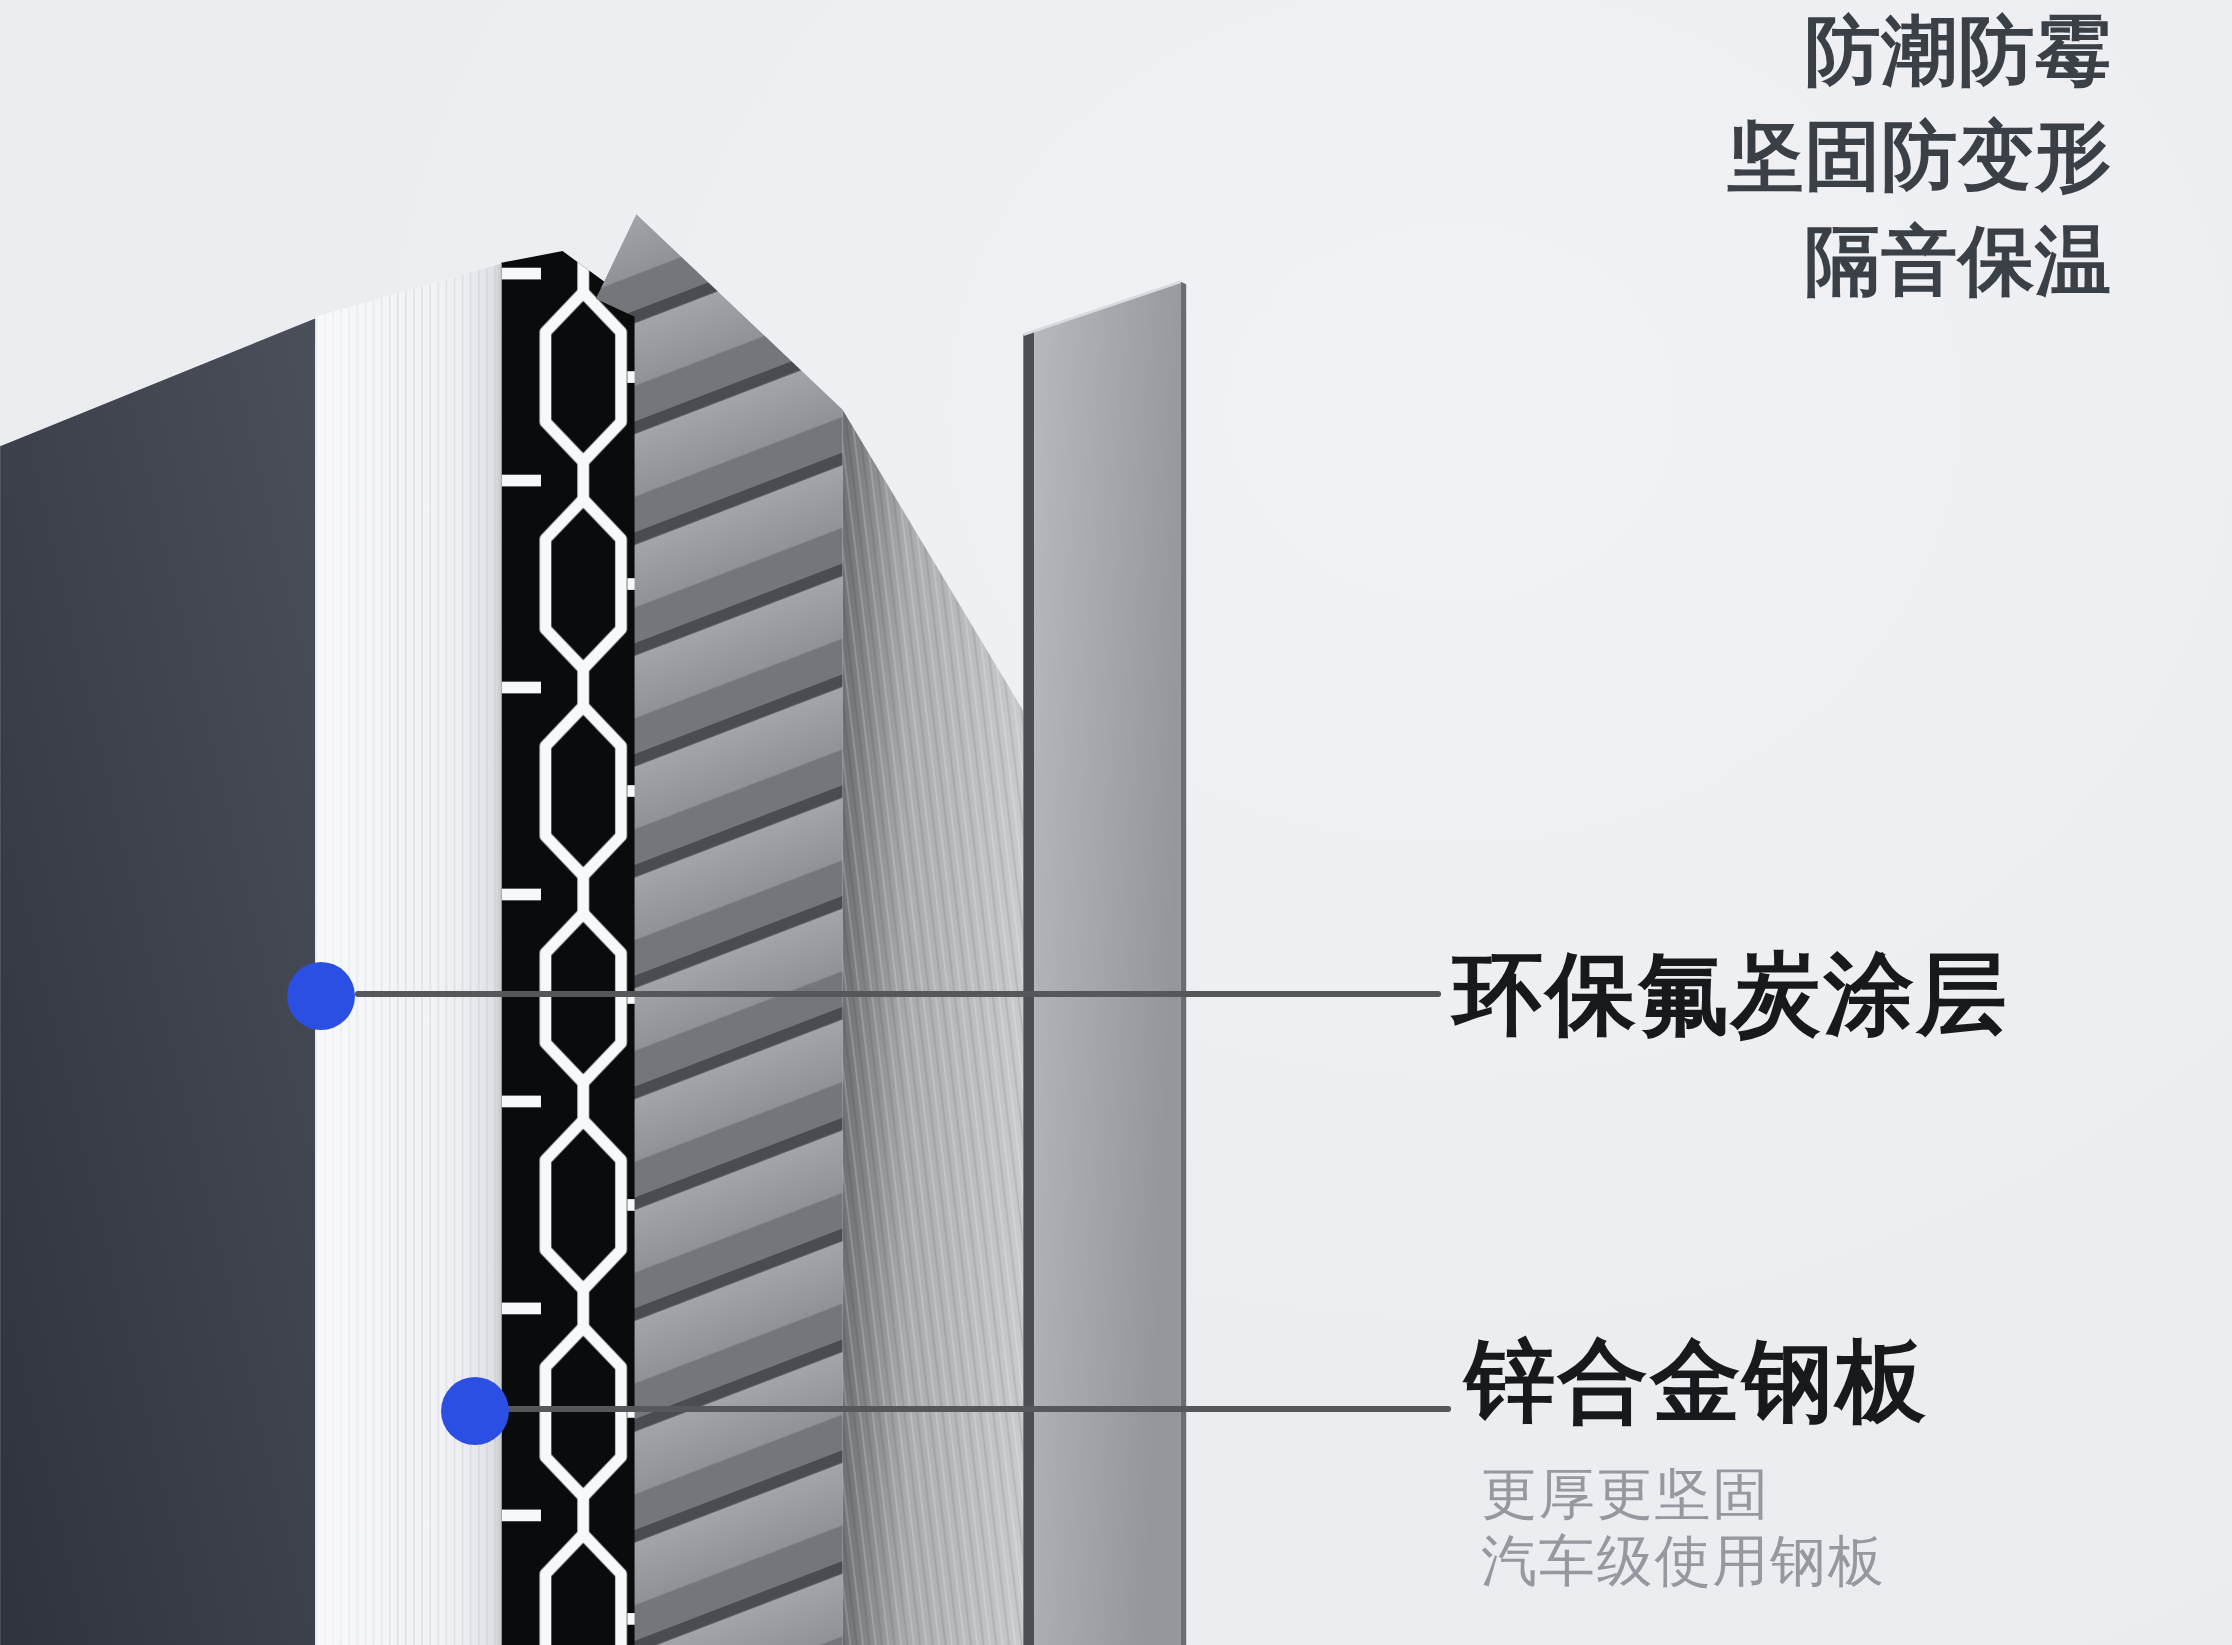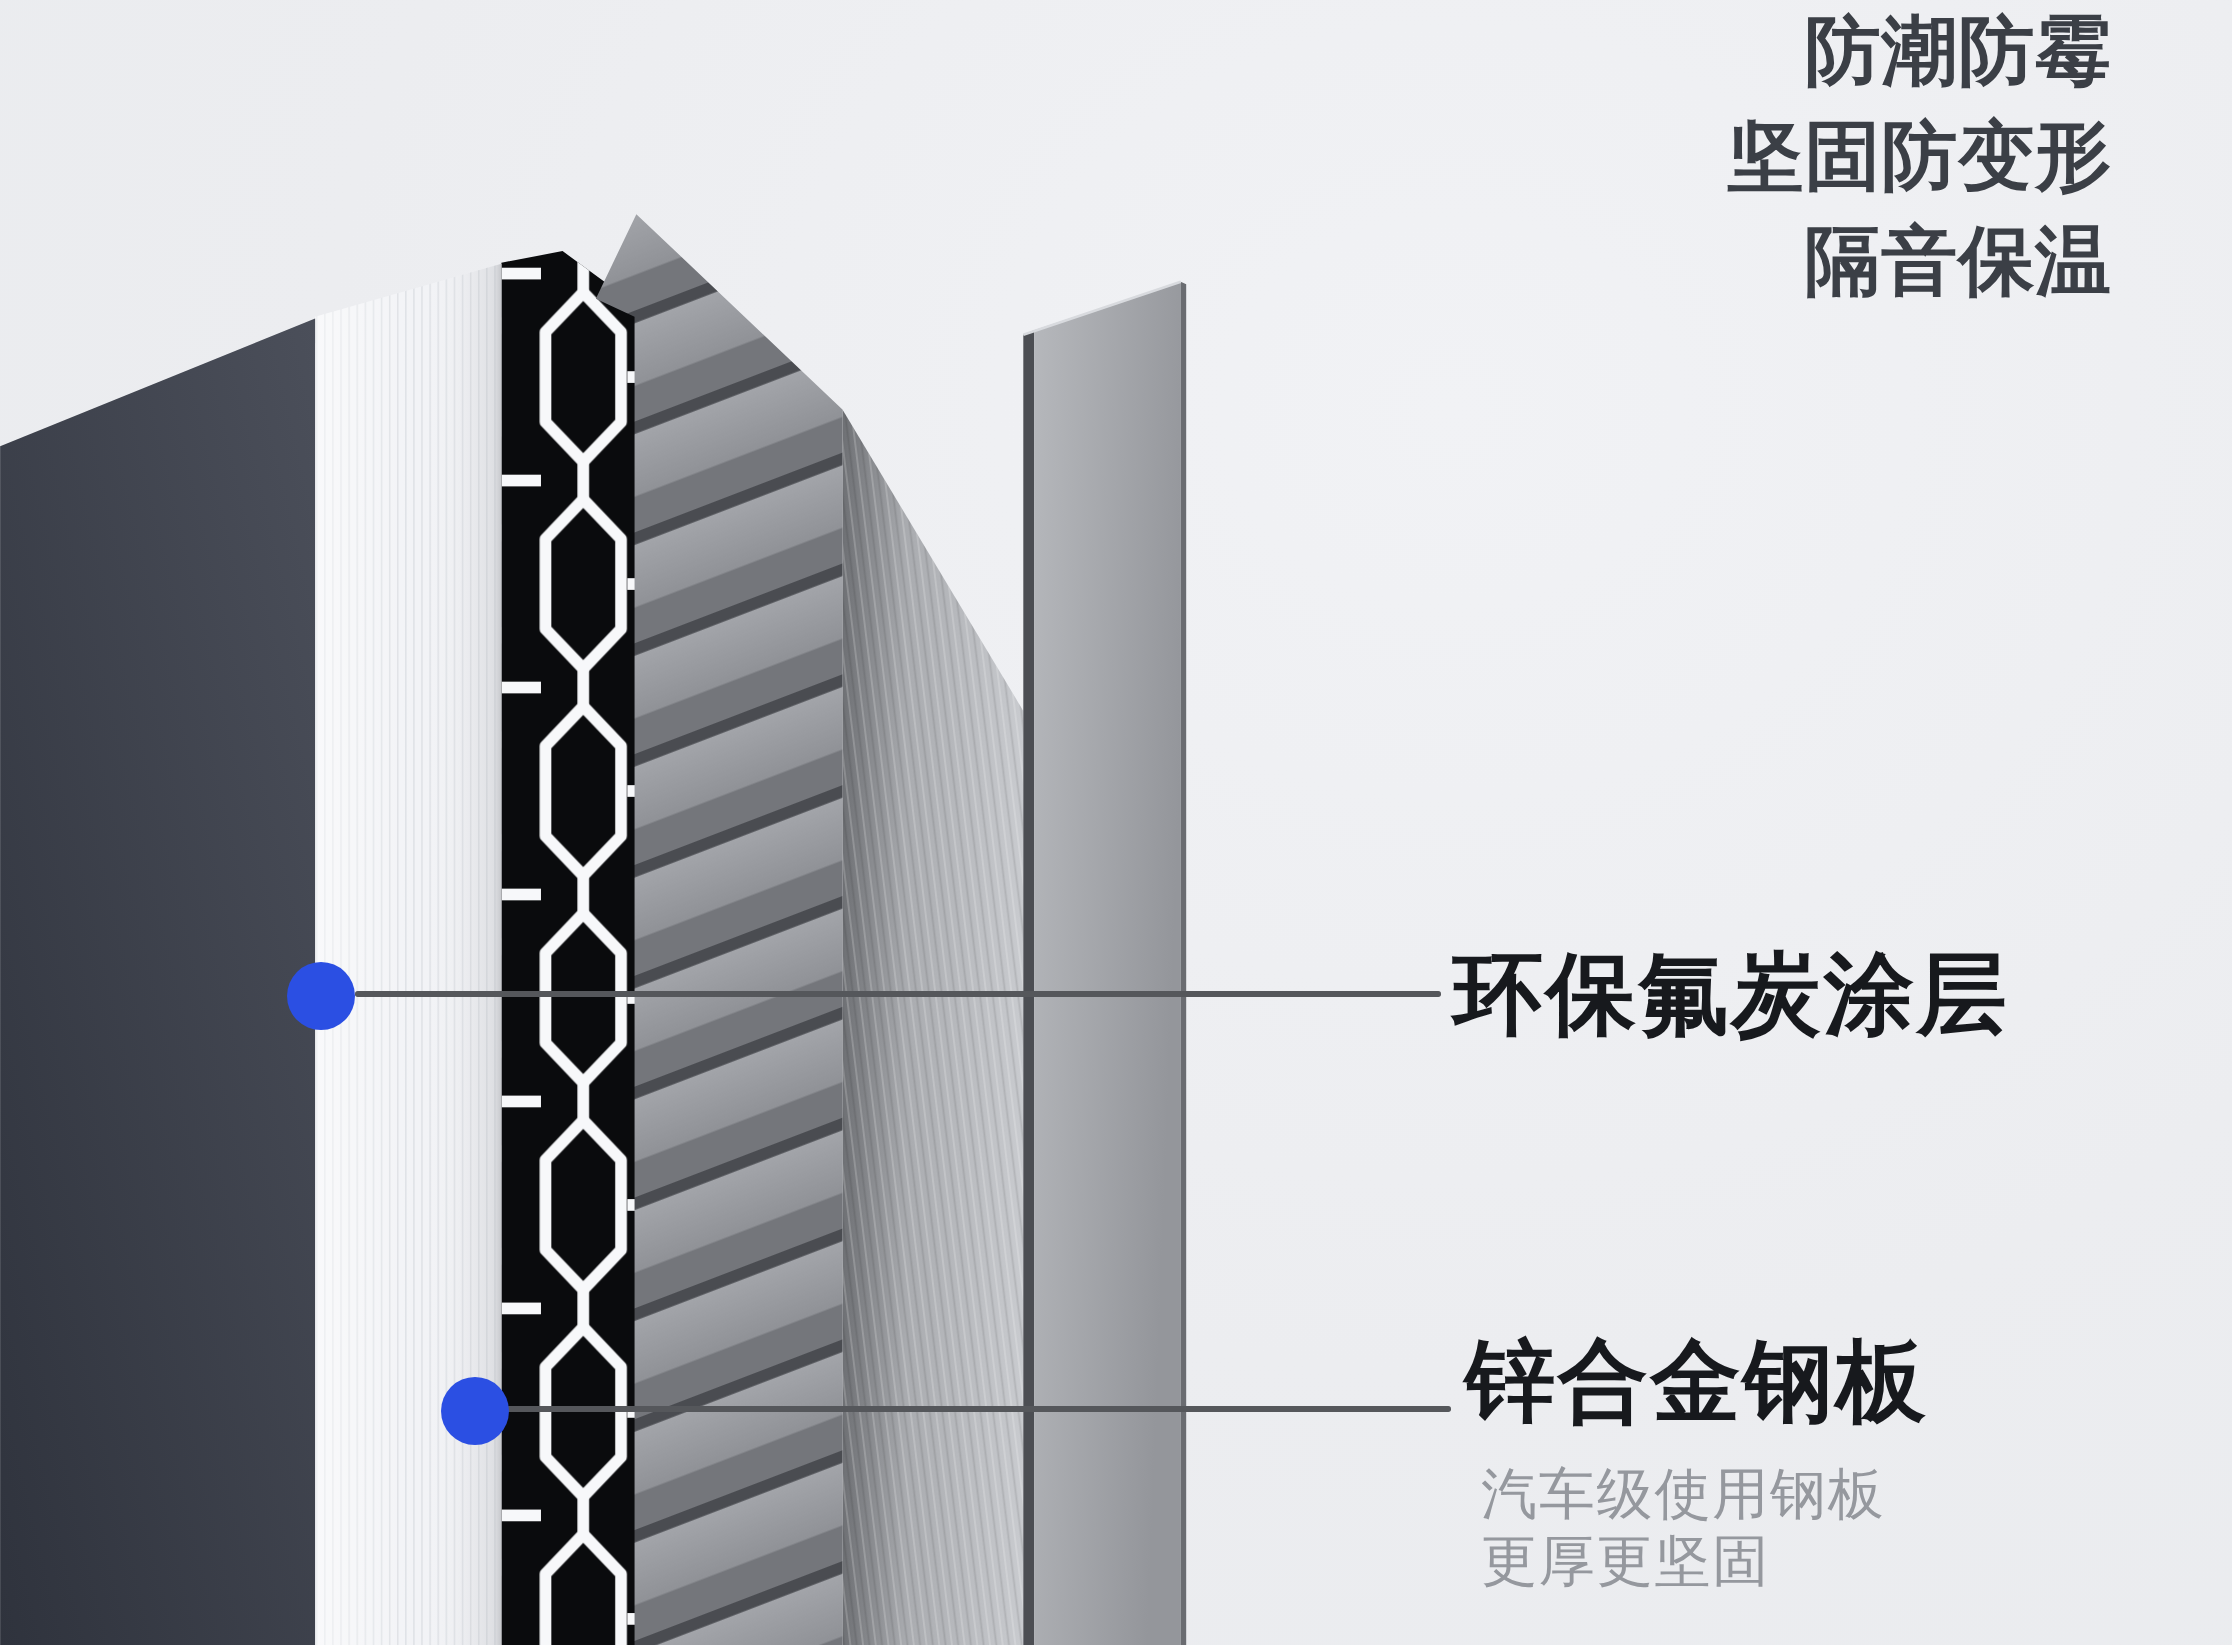--- a/index.html
+++ b/index.html
@@ -148,16 +148,16 @@
 </div>
 
 <div class="callout-line" style="left:355px;top:991px;width:1086px;"></div>
 <div class="callout-dot" style="left:287px;top:962px;"></div>
 <div class="callout-label" style="left:1453px;top:956px;">环保氟炭涂层</div>
 
 <div class="callout-line" style="left:506px;top:1406px;width:945px;"></div>
 <div class="callout-dot" style="left:441px;top:1377px;"></div>
 <div class="callout-label" style="left:1452px;top:1343px;margin-left:13px;">锌合金钢板</div>
 <div class="callout-sub" style="left:1481px;top:1460px;">
+  <div>更厚更坚固</div>
   <div>汽车级使用钢板</div>
-  <div>更厚更坚固</div>
 </div>
 
 
 </body></html>

